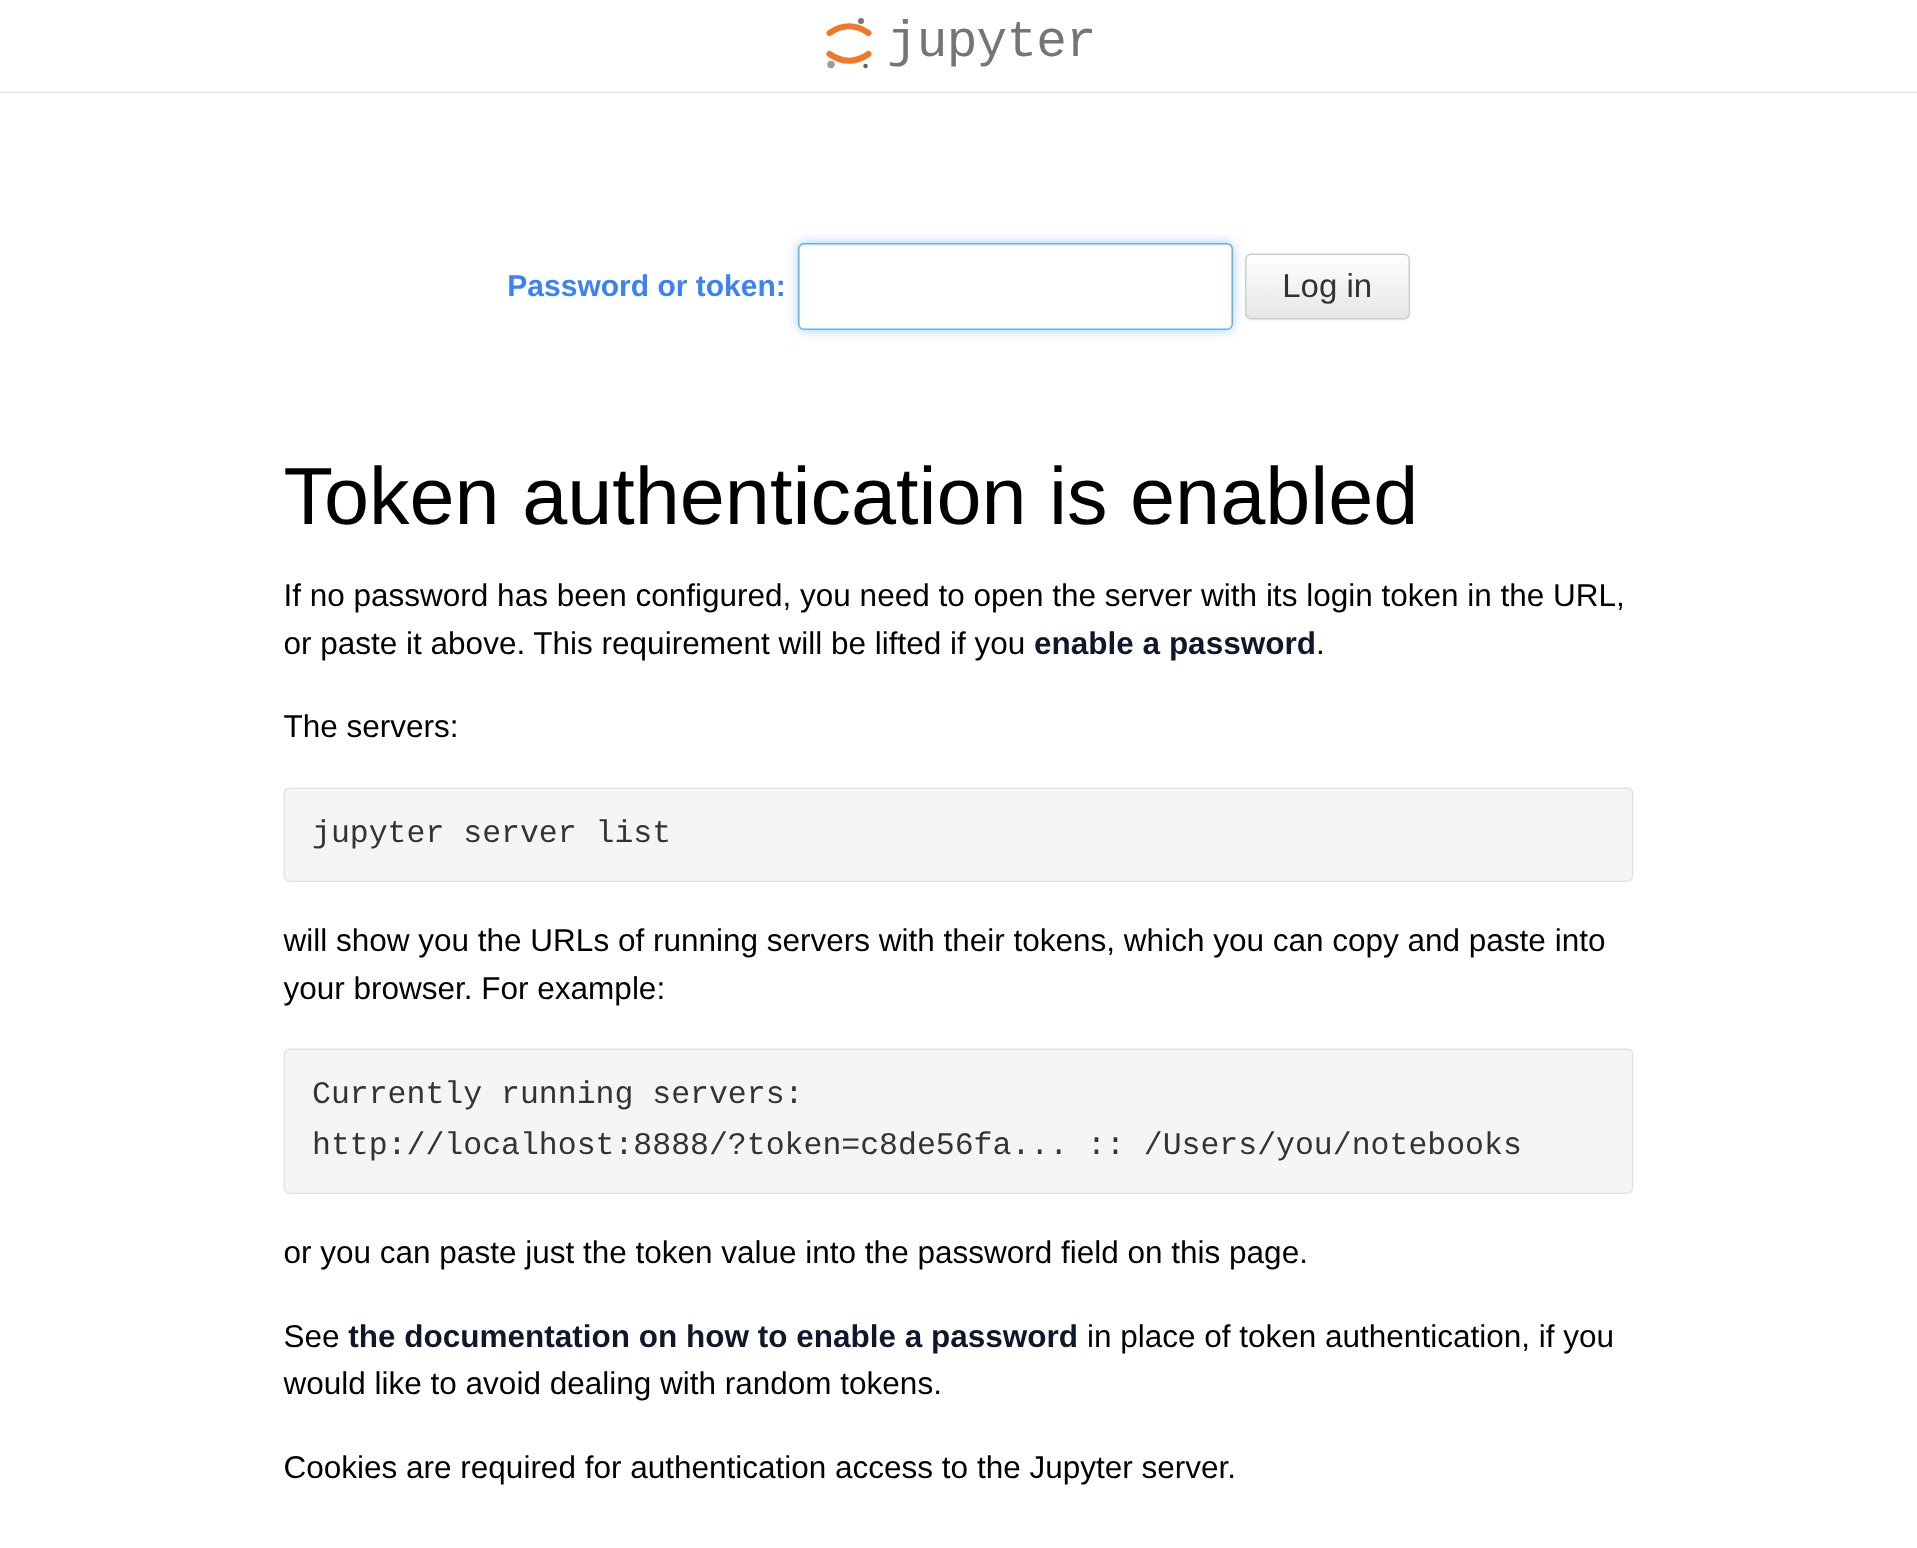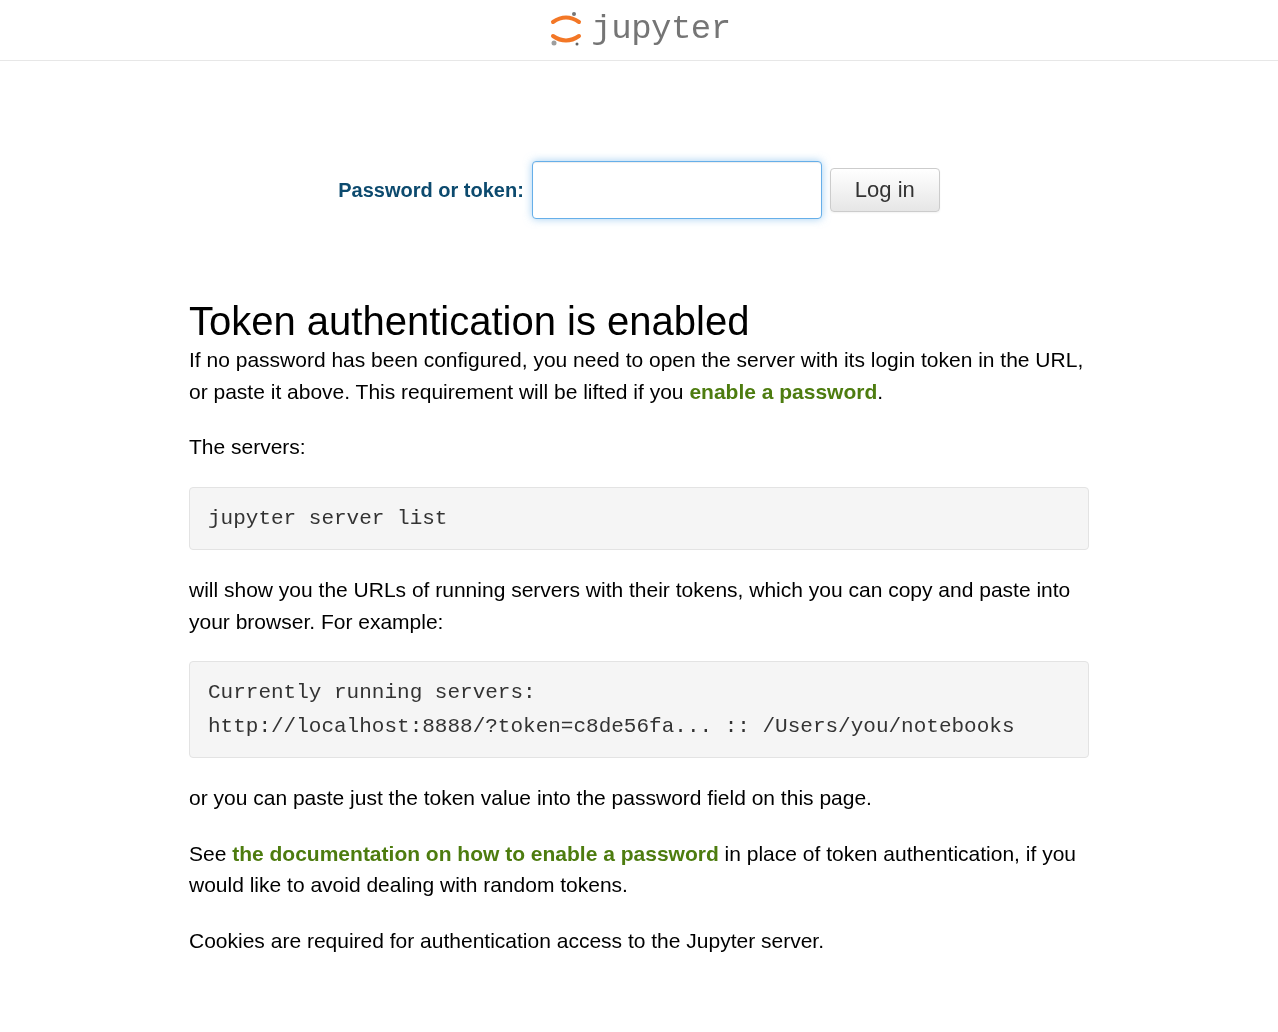--- a/index.html
+++ b/index.html
@@ -40,21 +40,21 @@
       margin-bottom: 80px;
     }
     .login-form {
       display: inline-flex;
       align-items: center;
       gap: 8px;
     }
     .login-label {
       font-size: 20px;
       font-weight: 700;
-      color: #0c4a6e;
+      color: #3b82f6;
     }
     .login-input {
       width: 290px;
       height: 58px;
       font-size: 22px;
       padding: 6px 12px;
       border: 1px solid #66afe9;
       border-radius: 4px;
       outline: none;
       box-shadow: 0 0 8px rgba(102, 175, 233, 0.6), inset 0 1px 1px rgba(0,0,0,0.075);
@@ -70,32 +70,33 @@
       color: #333;
       cursor: pointer;
       box-shadow: inset 0 1px 0 rgba(255,255,255,0.2), 0 1px 2px rgba(0,0,0,0.05);
     }
     .container {
       max-width: 930px;
       margin: 0 auto;
       padding: 0 15px;
     }
     .main-heading {
-      font-size: 40px;
+      font-size: 54px;
       font-weight: 500;
       color: #000;
+      margin-bottom: 20px;
     }
     .paragraph {
       font-size: 21px;
       line-height: 1.5;
       color: #000;
       margin-bottom: 24px;
     }
     .link {
-      color: #4d7c0f;
+      color: #0f172a;
       font-weight: 700;
       text-decoration: none;
     }
     .code-block {
       background: #f5f5f5;
       border: 1px solid #e3e3e3;
       border-radius: 4px;
       padding: 14px 18px;
       font-family: Menlo, Monaco, Consolas, "Courier New", monospace;
       font-size: 21px;

